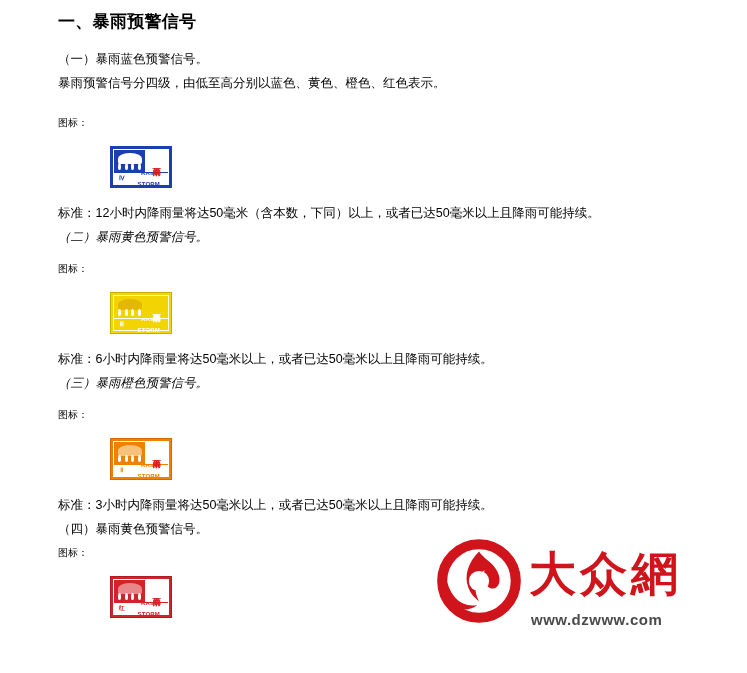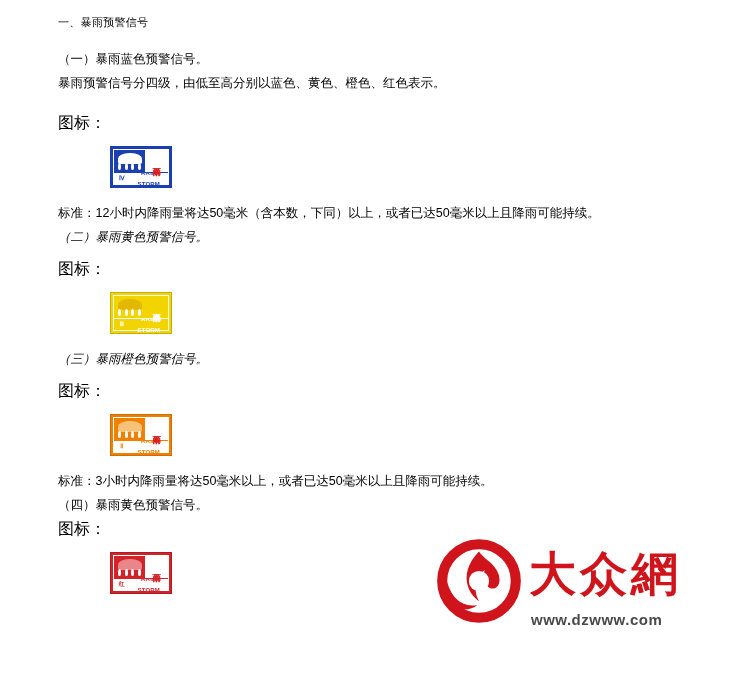--- a/index.html
+++ b/index.html
@@ -21,40 +21,40 @@
     width: 747px;
     height: 673px;
   }
   .content {
     position: absolute;
     left: 58px;
     top: 12px;
     width: 640px;
   }
   .heading {
-    font-size: 11px;
-    font-weight: normal;
+    font-size: 17px;
+    font-weight: bold;
     line-height: 20px;
     margin: 0 0 18px 0;
     letter-spacing: 0.3px;
   }
   .para {
     font-size: 12.5px;
     line-height: 18px;
     margin: 0 0 22px 0;
   }
   .para.tight {
     margin-bottom: 6px;
   }
   .para.tight2 {
     margin-bottom: 14px;
     font-style: italic;
   }
   .label {
-    font-size: 16px;
+    font-size: 10px;
     line-height: 18px;
     margin: 0 0 14px 0;
   }
   .sign-wrap {
     margin: 0 0 16px 52px;
   }
 
   
   .sign {
     width: 62px;
@@ -299,20 +299,21 @@
               <span class="cn">暴雨</span>
             </div>
           </div>
           <div class="bottom">
             <span class="bcode">Ⅲ</span>
             <span class="bname">RAIN STORM</span>
           </div>
         </div>
       </div>
     </div>
+    <p class="para tight">标准：6小时内降雨量将达50毫米以上，或者已达50毫米以上且降雨可能持续。</p>
 
     <p class="para tight2">（三）暴雨橙色预警信号。</p>
     <p class="label">图标：</p>
     <div class="sign-wrap">
       <div class="sign sign-orange">
         <div class="inner">
           <div class="top">
             <div class="pic">
               <span class="cloud"></span>
               <span class="drops">

